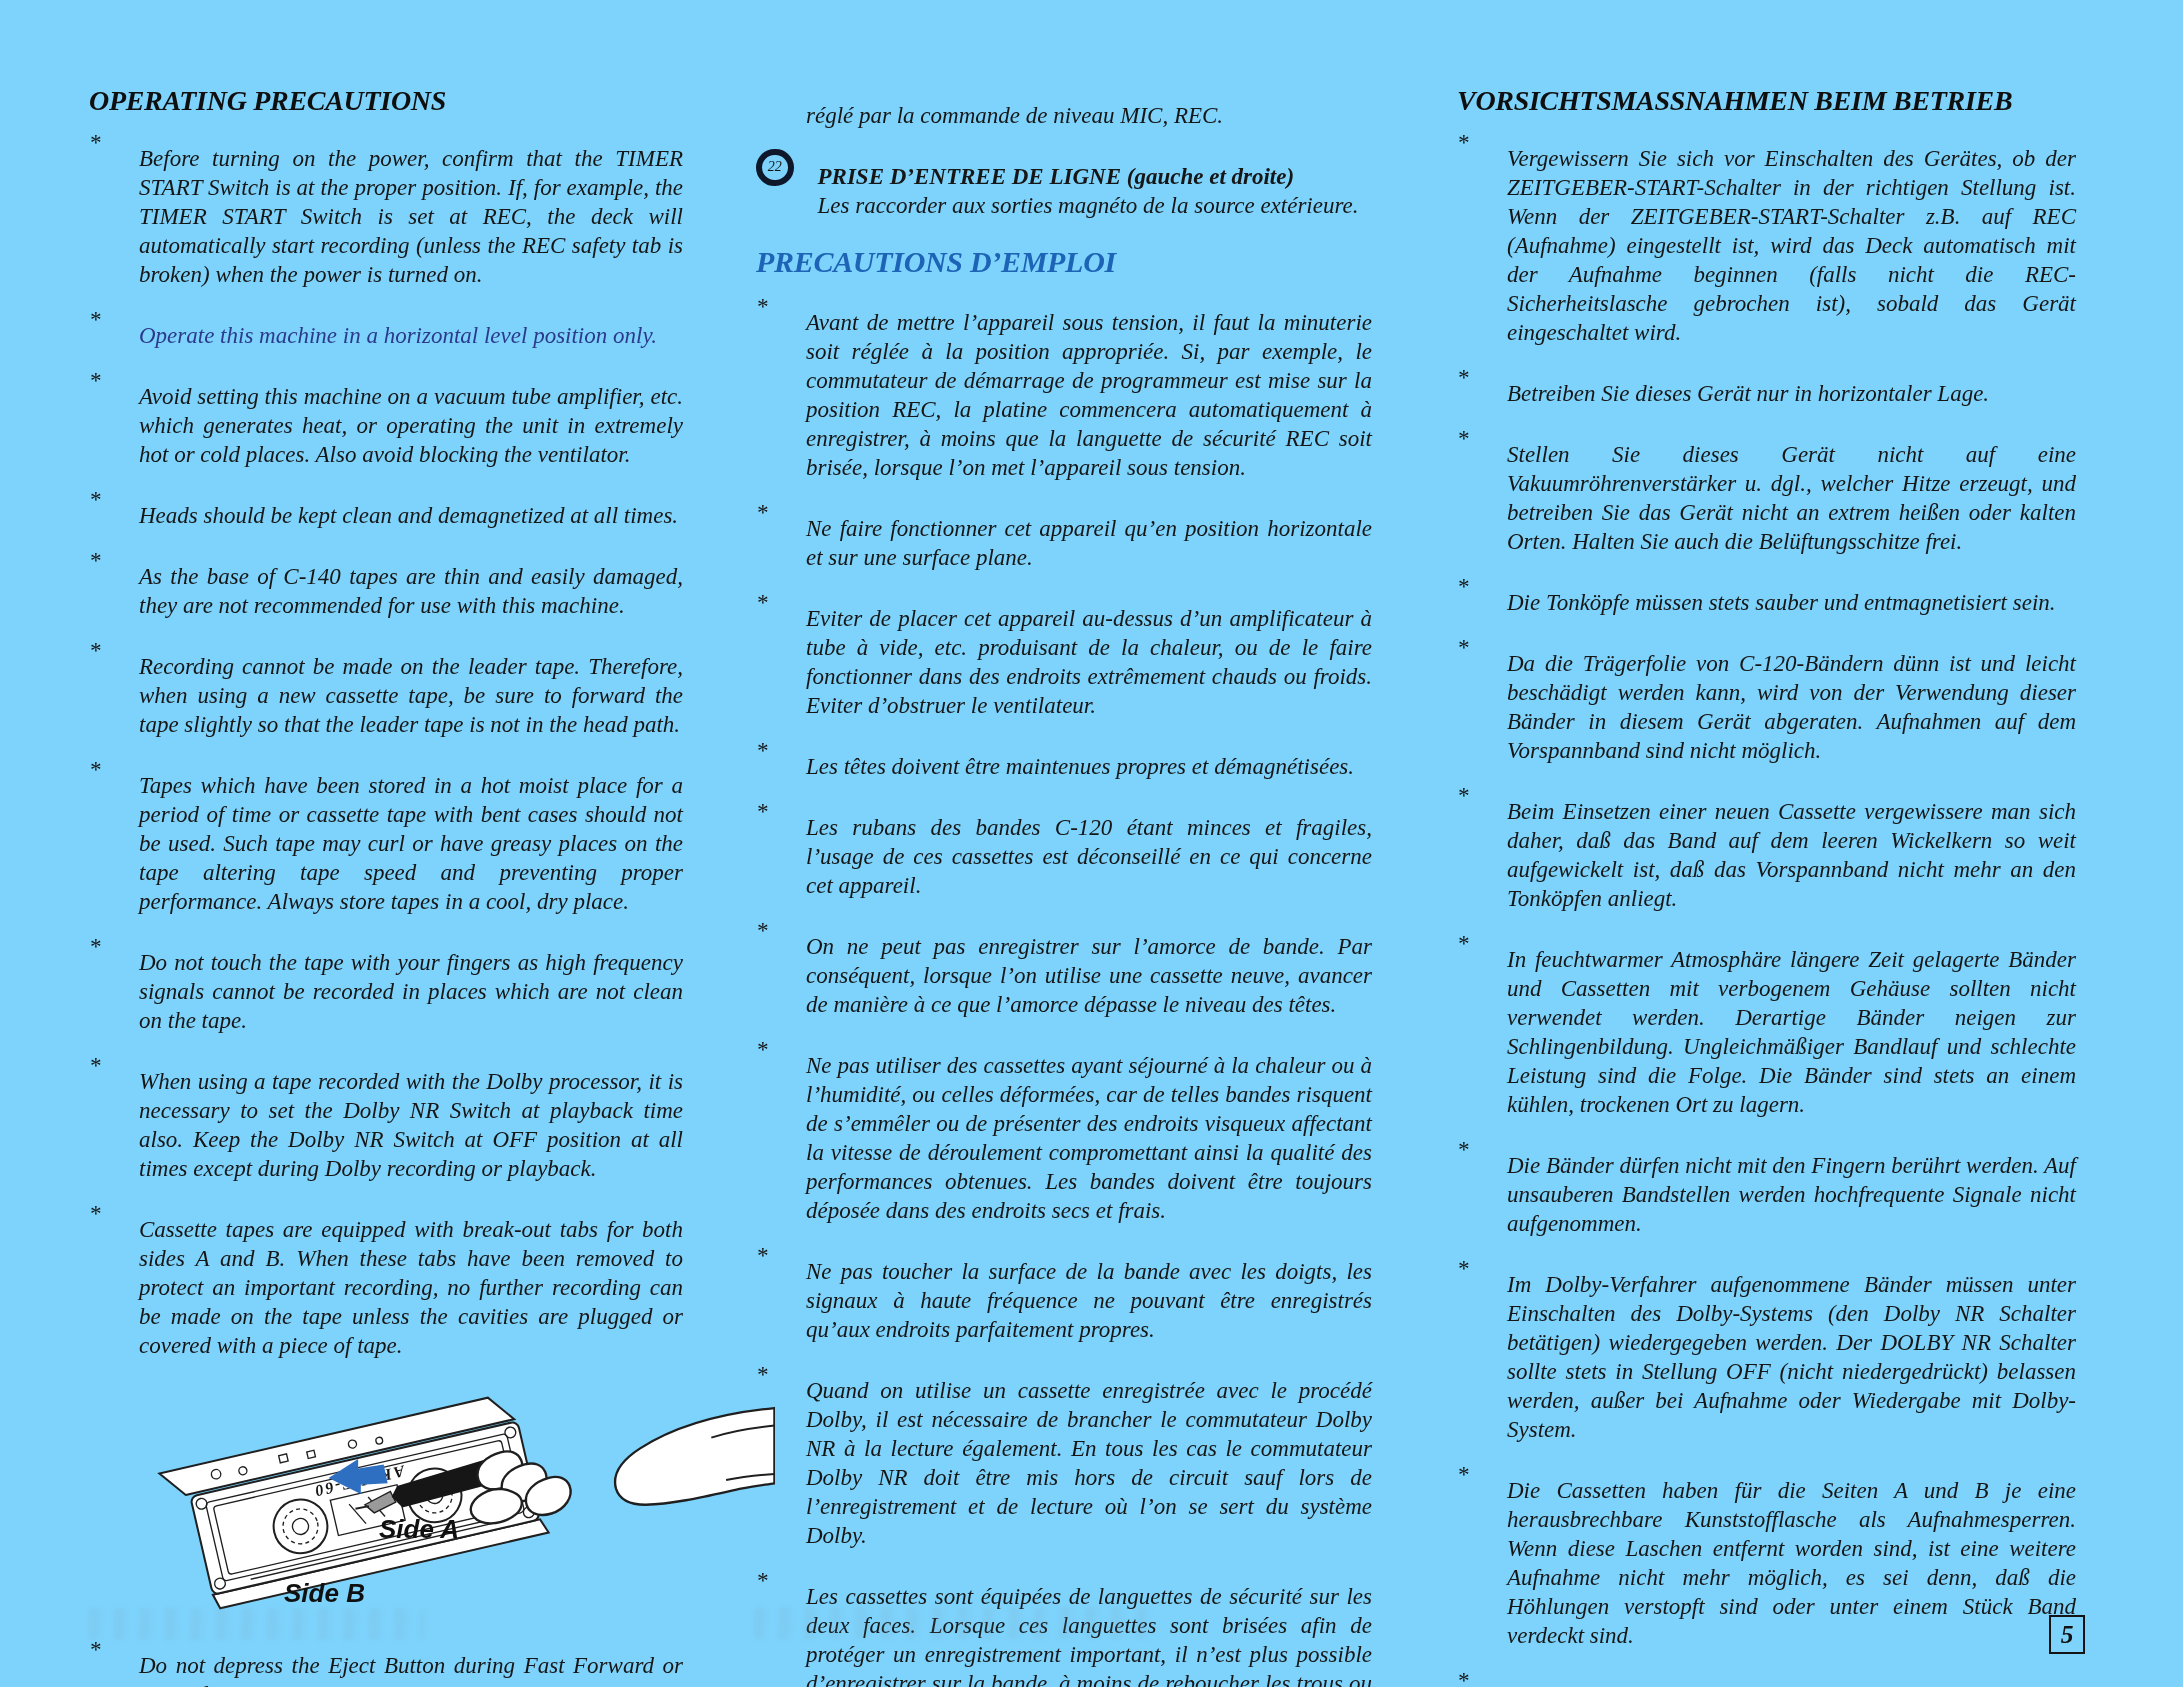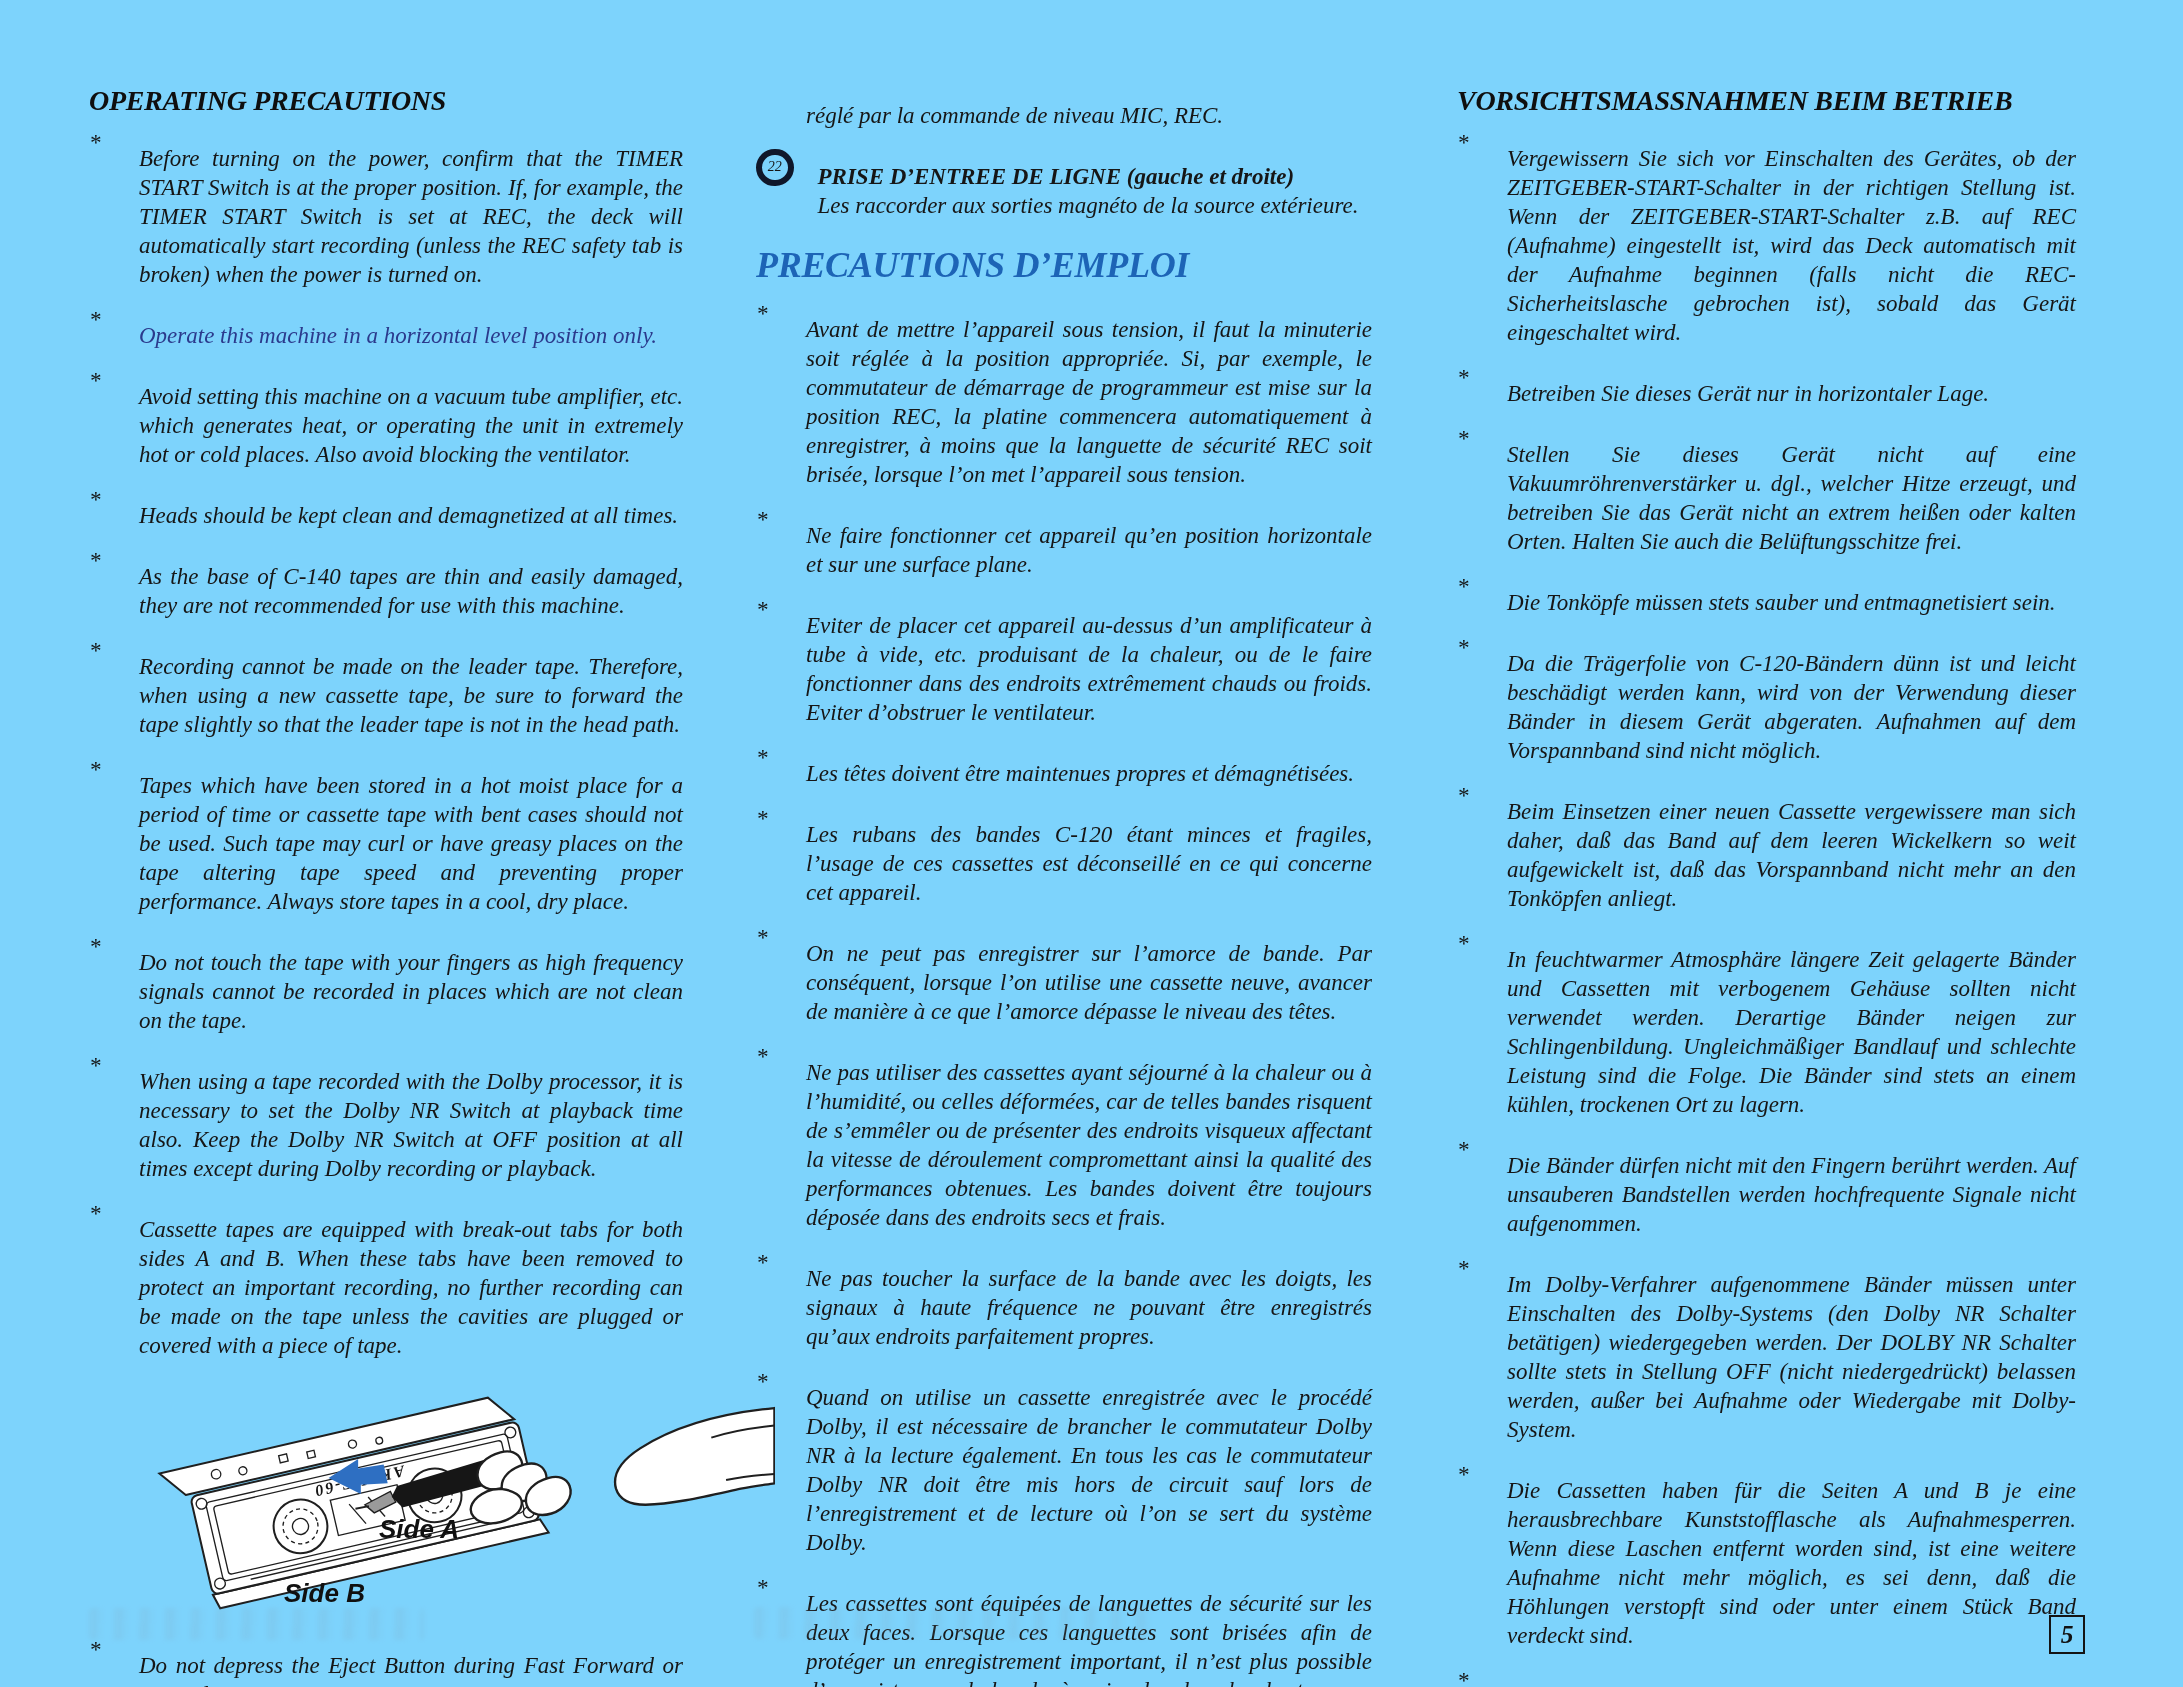--- a/index.html
+++ b/index.html
@@ -17,21 +17,21 @@
   .col{position:absolute; top:85px;}
   .col-en{left:89px;  width:610px;}
   .col-fr{left:756px; width:632px;}
   .col-de{left:1457px; width:635px;}
 
   .col h1{
     font-size:28px; line-height:1.12;
     margin:0 0 12px 0;
     font-weight:bold; letter-spacing:-0.3px; color:#0f0f0f;
   }
-  h1.blue{color:var(--blue,#1d64b6); font-size:36px; margin:9.4px 0 13.4px 0;}
+  h1.blue{color:var(--blue,#1d64b6); font-size:30px; margin:9.4px 0 13.4px 0;}
 
   .item{display:flex; align-items:flex-start;}
   .marker{
     flex:0 0 34px; font-size:23px; line-height:29px; color:#151515;
   }
   .marker.circ{
     flex:0 0 25.5px; width:25.5px; height:25.5px; margin:2.7px 8px 0 0;
     border:6px solid #0f172a; border-radius:50%;
     display:flex; align-items:center; justify-content:center;
     font-size:14px; line-height:1;

